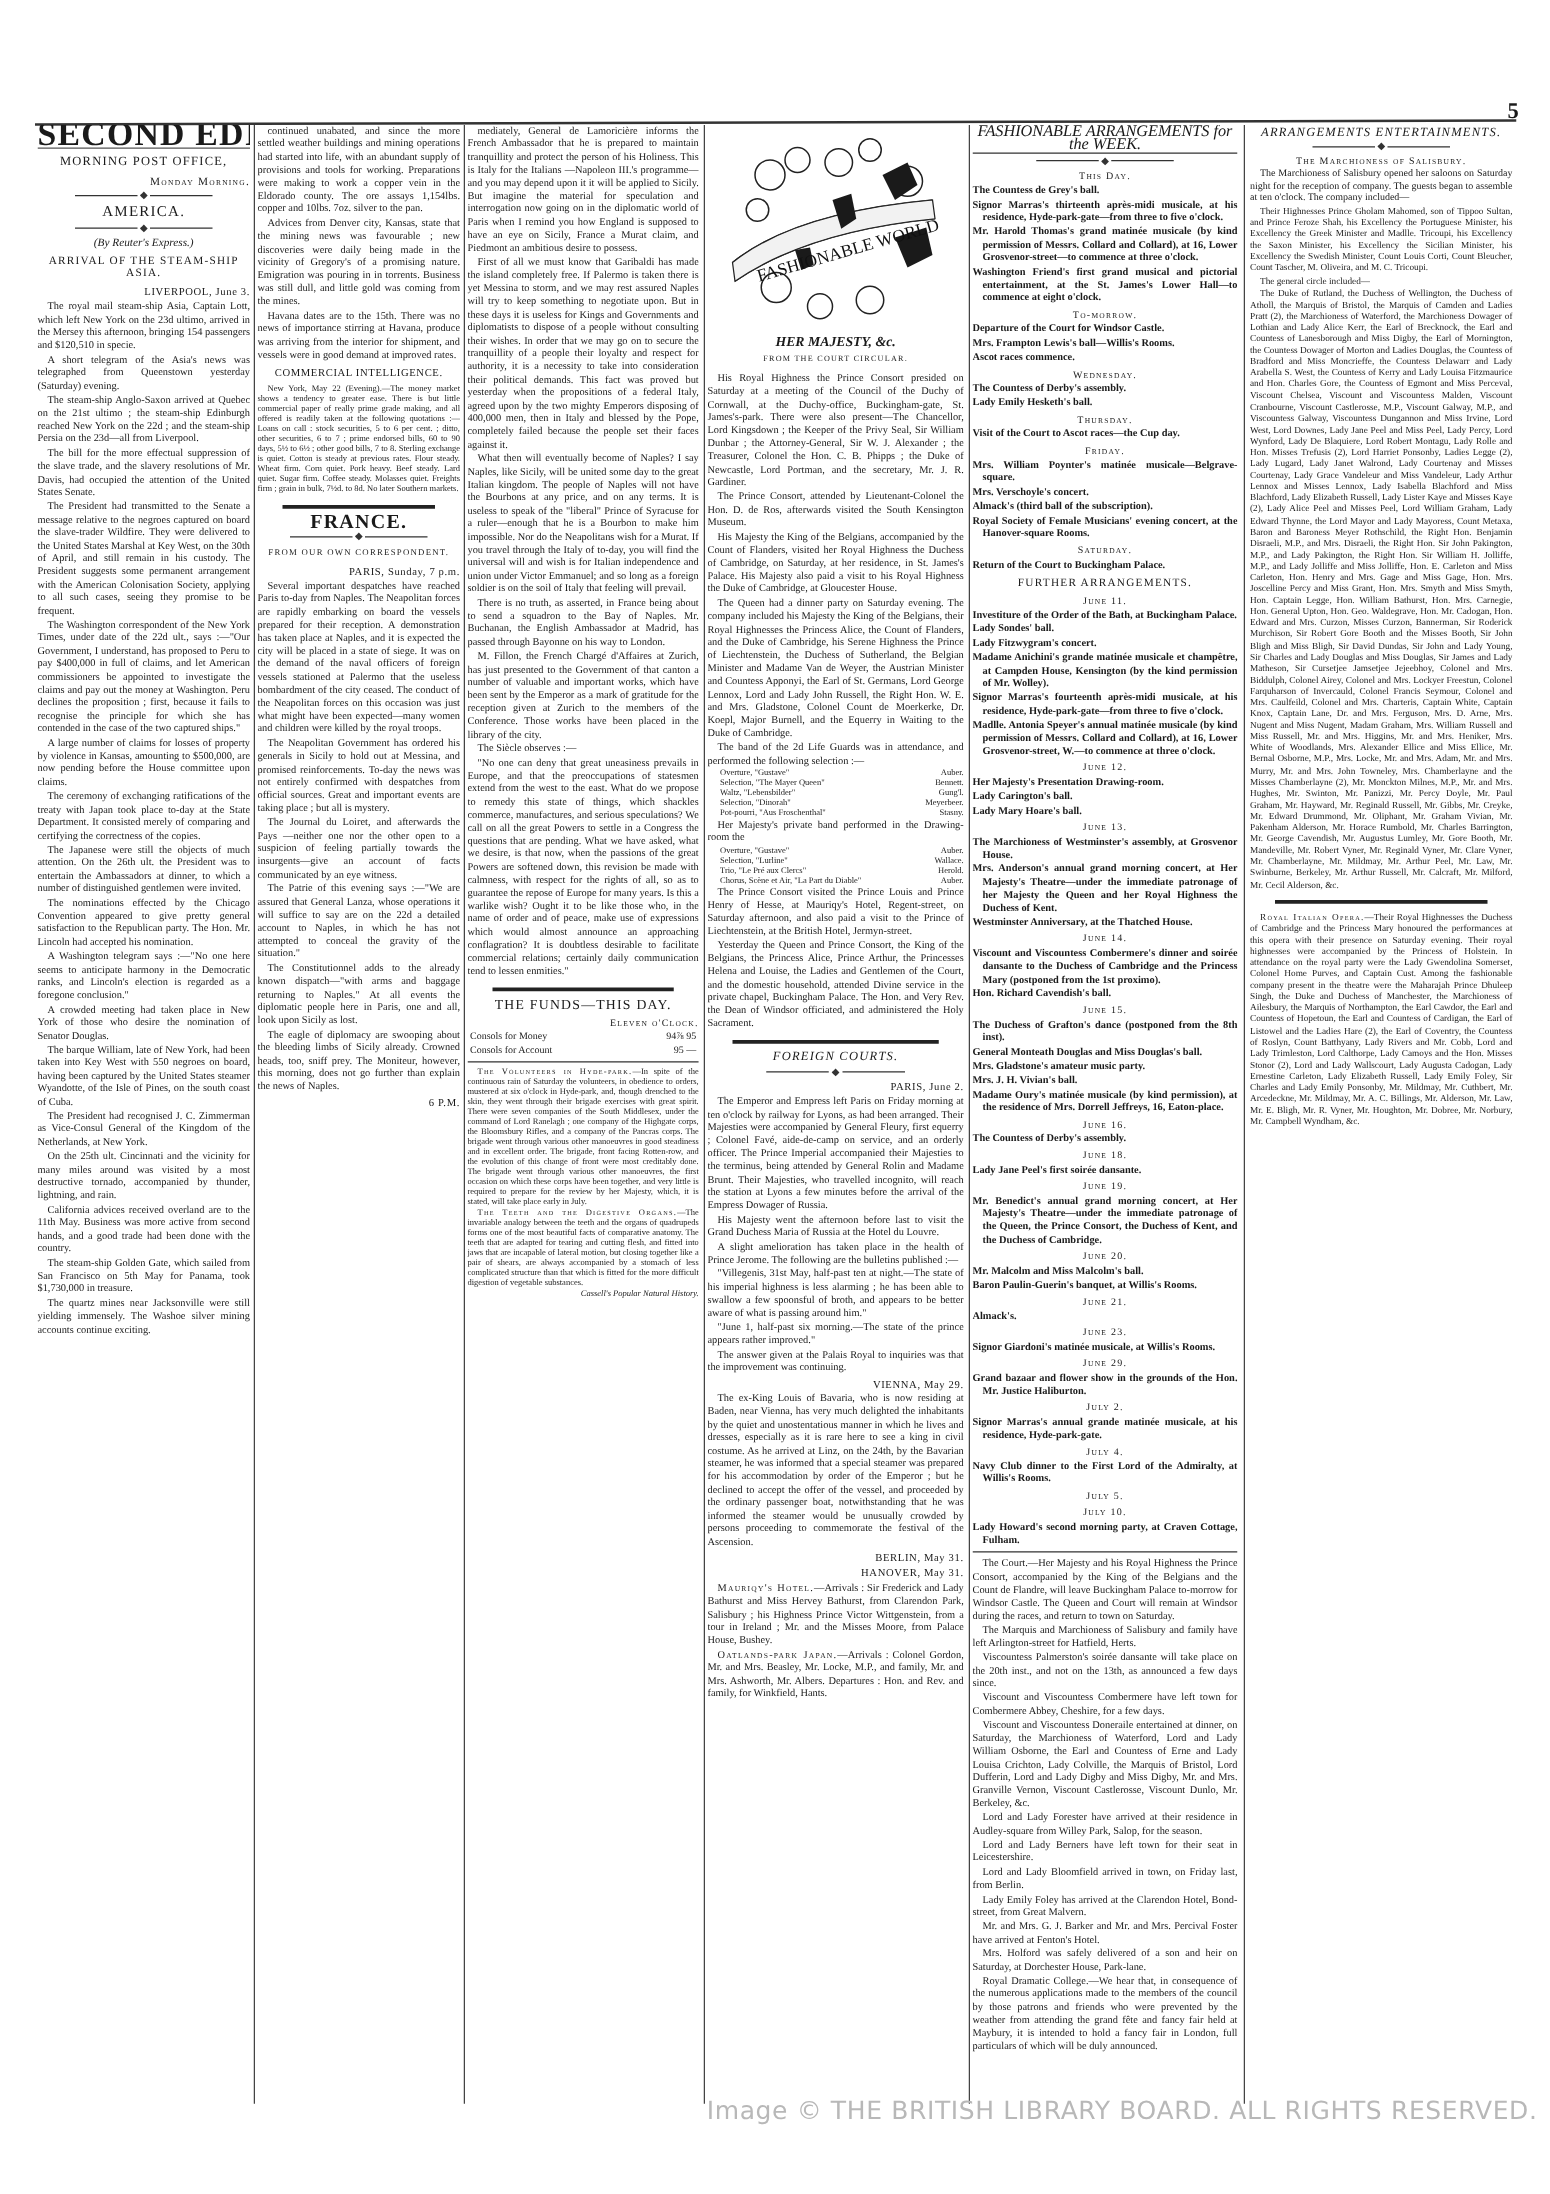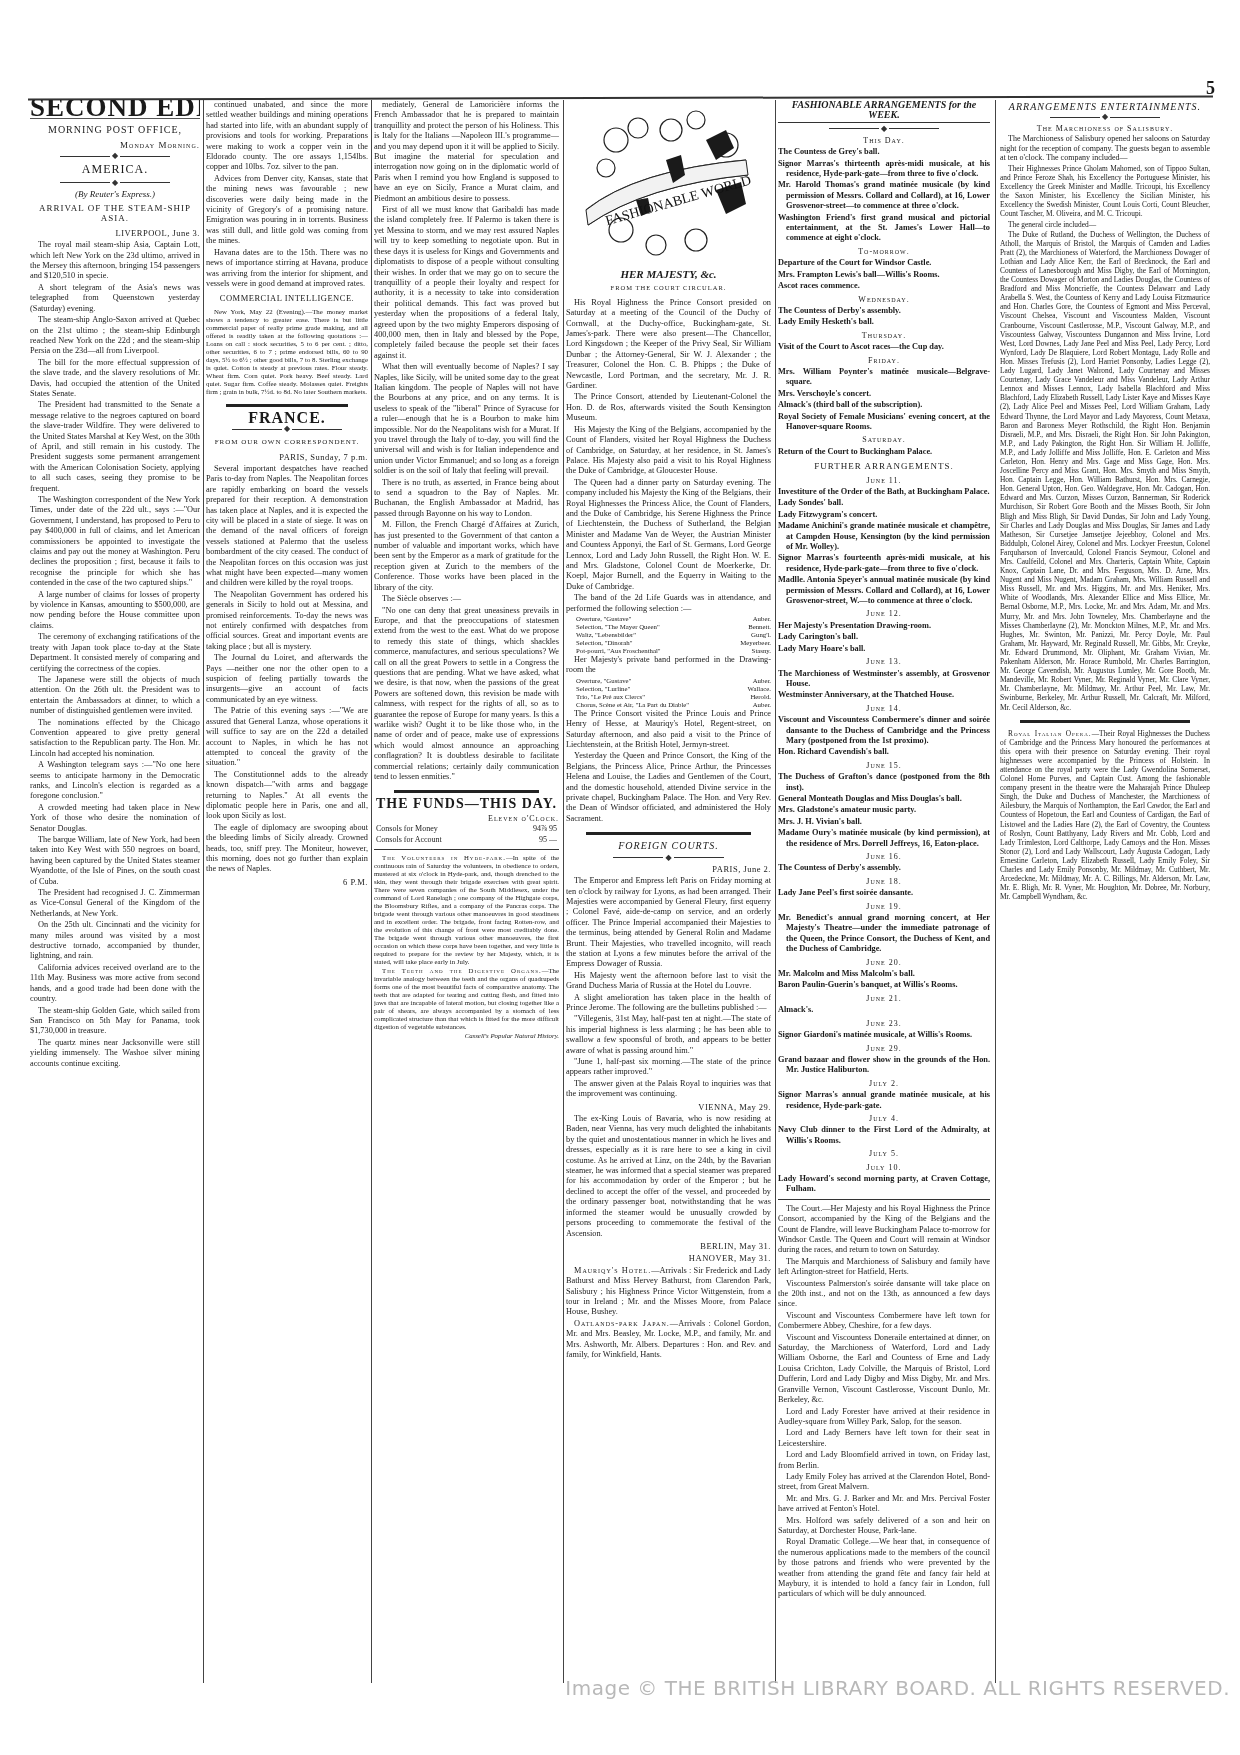--- a/index.html
+++ b/index.html
@@ -127,21 +127,21 @@
     <div id="c3-paras">
         <p>mediately, General de Lamoricière informs the French Ambassador that he is prepared to maintain tranquillity and protect the person of his Holiness. This is Italy for the Italians —Napoleon III.'s programme—and you may depend upon it it will be applied to Sicily. But imagine the material for speculation and interrogation now going on in the diplomatic world of Paris when I remind you how England is supposed to have an eye on Sicily, France a Murat claim, and Piedmont an ambitious desire to possess.</p>
         <p>First of all we must know that Garibaldi has made the island completely free. If Palermo is taken there is yet Messina to storm, and we may rest assured Naples will try to keep something to negotiate upon. But in these days it is useless for Kings and Governments and diplomatists to dispose of a people without consulting their wishes. In order that we may go on to secure the tranquillity of a people their loyalty and respect for authority, it is a necessity to take into consideration their political demands. This fact was proved but yesterday when the propositions of a federal Italy, agreed upon by the two mighty Emperors disposing of 400,000 men, then in Italy and blessed by the Pope, completely failed because the people set their faces against it.</p>
         <p>What then will eventually become of Naples? I say Naples, like Sicily, will be united some day to the great Italian kingdom. The people of Naples will not have the Bourbons at any price, and on any terms. It is useless to speak of the "liberal" Prince of Syracuse for a ruler—enough that he is a Bourbon to make him impossible. Nor do the Neapolitans wish for a Murat. If you travel through the Italy of to-day, you will find the universal will and wish is for Italian independence and union under Victor Emmanuel; and so long as a foreign soldier is on the soil of Italy that feeling will prevail.</p>
         <p>There is no truth, as asserted, in France being about to send a squadron to the Bay of Naples. Mr. Buchanan, the English Ambassador at Madrid, has passed through Bayonne on his way to London.</p>
         <p>M. Fillon, the French Chargé d'Affaires at Zurich, has just presented to the Government of that canton a number of valuable and important works, which have been sent by the Emperor as a mark of gratitude for the reception given at Zurich to the members of the Conference. Those works have been placed in the library of the city.</p>
         <p>The Siècle observes :—</p>
         <p>"No one can deny that great uneasiness prevails in Europe, and that the preoccupations of statesmen extend from the west to the east. What do we propose to remedy this state of things, which shackles commerce, manufactures, and serious speculations? We call on all the great Powers to settle in a Congress the questions that are pending. What we have asked, what we desire, is that now, when the passions of the great Powers are softened down, this revision be made with calmness, with respect for the rights of all, so as to guarantee the repose of Europe for many years. Is this a warlike wish? Ought it to be like those who, in the name of order and of peace, make use of expressions which would almost announce an approaching conflagration? It is doubtless desirable to facilitate commercial relations; certainly daily communication tend to lessen enmities."</p>
       </div>
     <div class="thick-rule"></div>
-    <div class="h-sub" style="font-size:14px;font-weight:bold">THE FUNDS—THIS DAY.</div>
+    <div class="h-sub" style="font-size:11px;font-weight:normal">THE FUNDS—THIS DAY.</div>
     <div class="right smallcaps" style="font-size:8px">Eleven o'Clock.</div>
     <table class="funds-table">
       <tbody id="funds-body">
           <tr>
             <td>Consols for Money</td>
             <td class="val">94⅞ 95</td>
           </tr>
           <tr>
             <td>Consols for Account</td>
             <td class="val">95 —</td>
@@ -248,21 +248,21 @@
       </div>
     <div class="dateline">VIENNA, May 29.</div>
     <p>The ex-King Louis of Bavaria, who is now residing at Baden, near Vienna, has very much delighted the inhabitants by the quiet and unostentatious manner in which he lives and dresses, especially as it is rare here to see a king in civil costume. As he arrived at Linz, on the 24th, by the Bavarian steamer, he was informed that a special steamer was prepared for his accommodation by order of the Emperor ; but he declined to accept the offer of the vessel, and proceeded by the ordinary passenger boat, notwithstanding that he was informed the steamer would be unusually crowded by persons proceeding to commemorate the festival of the Ascension.</p>
     <div class="dateline">BERLIN, May 31.</div>
     <div class="dateline">HANOVER, May 31.</div>
     <p><span class="smallcaps">Mauriqy's Hotel.</span><span>—Arrivals : Sir Frederick and Lady Bathurst and Miss Hervey Bathurst, from Clarendon Park, Salisbury ; his Highness Prince Victor Wittgenstein, from a tour in Ireland ; Mr. and the Misses Moore, from Palace House, Bushey.</span></p>
     <p><span class="smallcaps">Oatlands-park Japan.</span><span>—Arrivals : Colonel Gordon, Mr. and Mrs. Beasley, Mr. Locke, M.P., and family, Mr. and Mrs. Ashworth, Mr. Albers. Departures : Hon. and Rev. and family, for Winkfield, Hants.</span></p>
   </div>
 
   <div class="col c5">
-    <div style="font-style:italic;font-weight:bold;font-size:10px;text-align:center;border-bottom:1px solid #333;padding-bottom:1px">FASHIONABLE ARRANGEMENTS for the WEEK.</div>
+    <div style="font-style:italic;font-weight:normal;font-size:13px;text-align:center;border-bottom:1px solid #333;padding-bottom:1px">FASHIONABLE ARRANGEMENTS for the WEEK.</div>
     <div class="dingbat">◆</div>
     <div id="c5-days">
         <div class="day">This Day.</div>
         <div class="entry">The Countess de Grey's ball.</div>
         <div class="entry">Signor Marras's thirteenth après-midi musicale, at his residence, Hyde-park-gate—from three to five o'clock.</div>
         <div class="entry">Mr. Harold Thomas's grand matinée musicale (by kind permission of Messrs. Collard and Collard), at 16, Lower Grosvenor-street—to commence at three o'clock.</div>
         <div class="entry">Washington Friend's first grand musical and pictorial entertainment, at the St. James's Lower Hall—to commence at eight o'clock.</div>
         <div class="day">To-morrow.</div>
         <div class="entry">Departure of the Court for Windsor Castle.</div>
         <div class="entry">Mrs. Frampton Lewis's ball—Willis's Rooms.</div>
@@ -288,20 +288,21 @@
         <div class="entry">Lady Fitzwygram's concert.</div>
         <div class="entry">Madame Anichini's grande matinée musicale et champêtre, at Campden House, Kensington (by the kind permission of Mr. Wolley).</div>
         <div class="entry">Signor Marras's fourteenth après-midi musicale, at his residence, Hyde-park-gate—from three to five o'clock.</div>
         <div class="entry">Madlle. Antonia Speyer's annual matinée musicale (by kind permission of Messrs. Collard and Collard), at 16, Lower Grosvenor-street, W.—to commence at three o'clock.</div>
         <div class="day">June 12.</div>
         <div class="entry">Her Majesty's Presentation Drawing-room.</div>
         <div class="entry">Lady Carington's ball.</div>
         <div class="entry">Lady Mary Hoare's ball.</div>
         <div class="day">June 13.</div>
         <div class="entry">The Marchioness of Westminster's assembly, at Grosvenor House.</div>
+        <div class="entry">Mrs. Anderson's annual grand morning concert, at Her Majesty's Theatre—under the immediate patronage of her Majesty the Queen and her Royal Highness the Duchess of Kent.</div>
         <div class="entry">Westminster Anniversary, at the Thatched House.</div>
         <div class="day">June 14.</div>
         <div class="entry">Viscount and Viscountess Combermere's dinner and soirée dansante to the Duchess of Cambridge and the Princess Mary (postponed from the 1st proximo).</div>
         <div class="entry">Hon. Richard Cavendish's ball.</div>
         <div class="day">June 15.</div>
         <div class="entry">The Duchess of Grafton's dance (postponed from the 8th inst).</div>
         <div class="entry">General Monteath Douglas and Miss Douglas's ball.</div>
         <div class="entry">Mrs. Gladstone's amateur music party.</div>
         <div class="entry">Mrs. J. H. Vivian's ball.</div>
         <div class="entry">Madame Oury's matinée musicale (by kind permission), at the residence of Mrs. Dorrell Jeffreys, 16, Eaton-place.</div>

